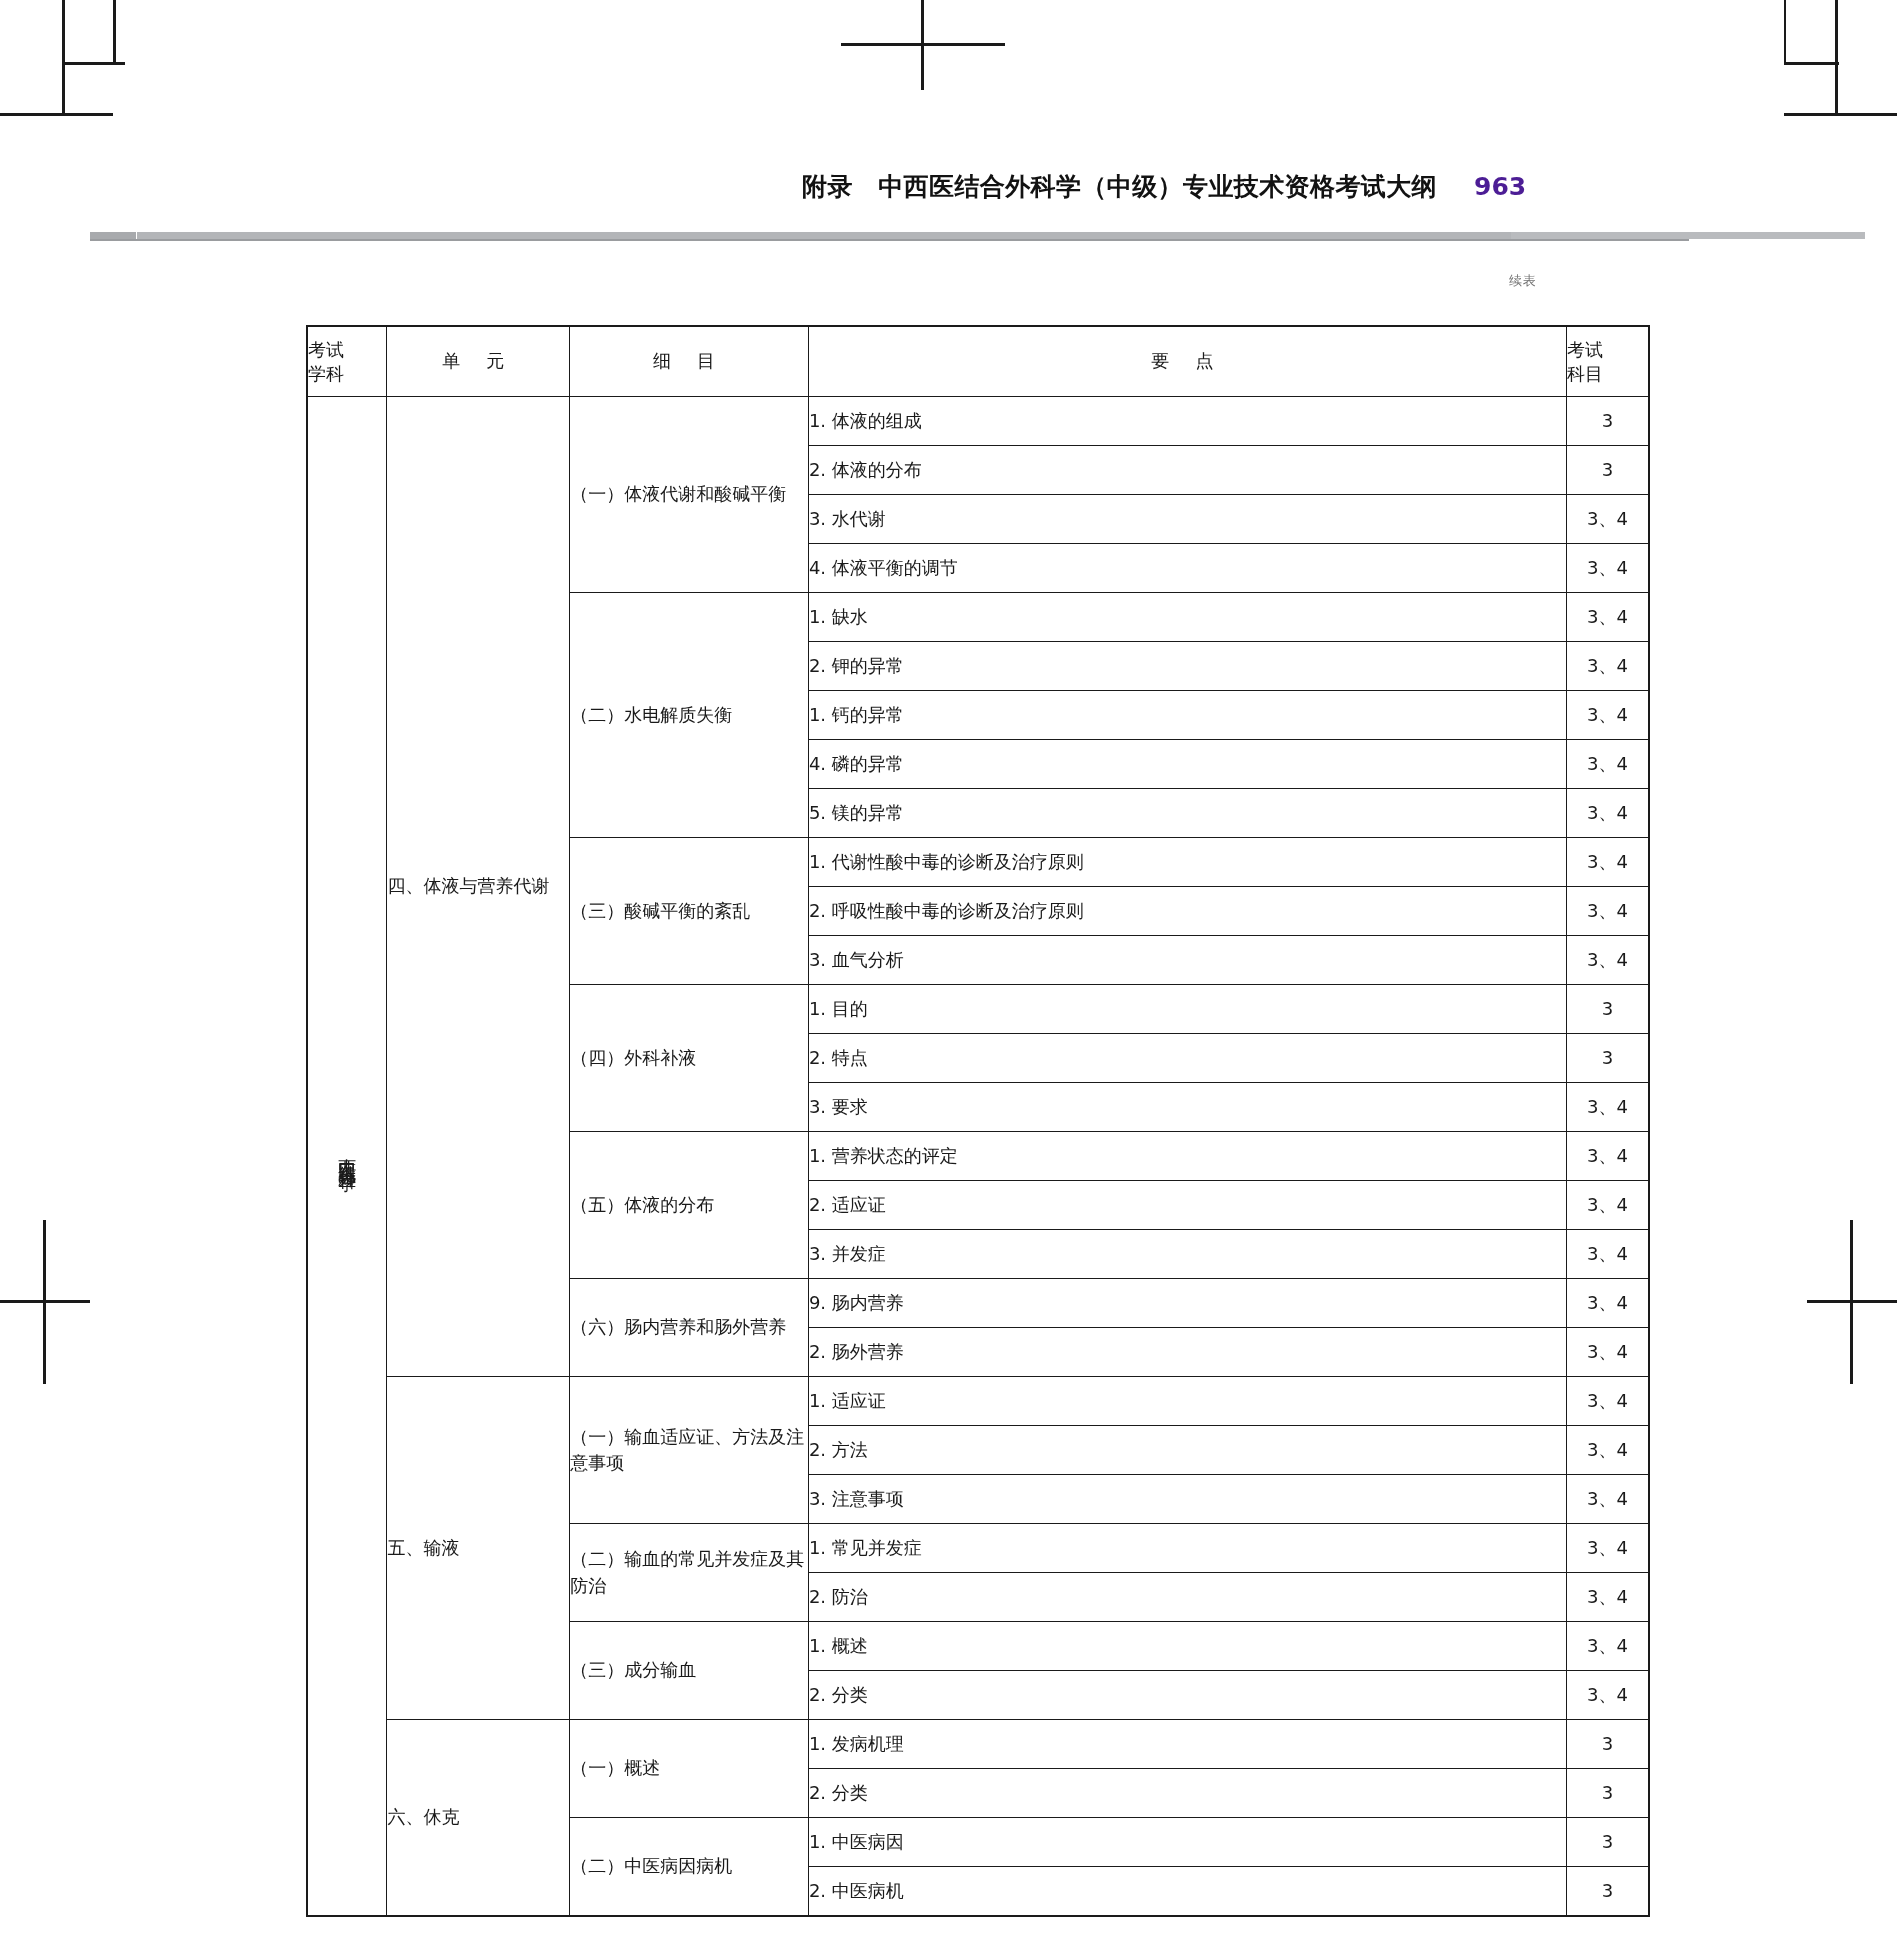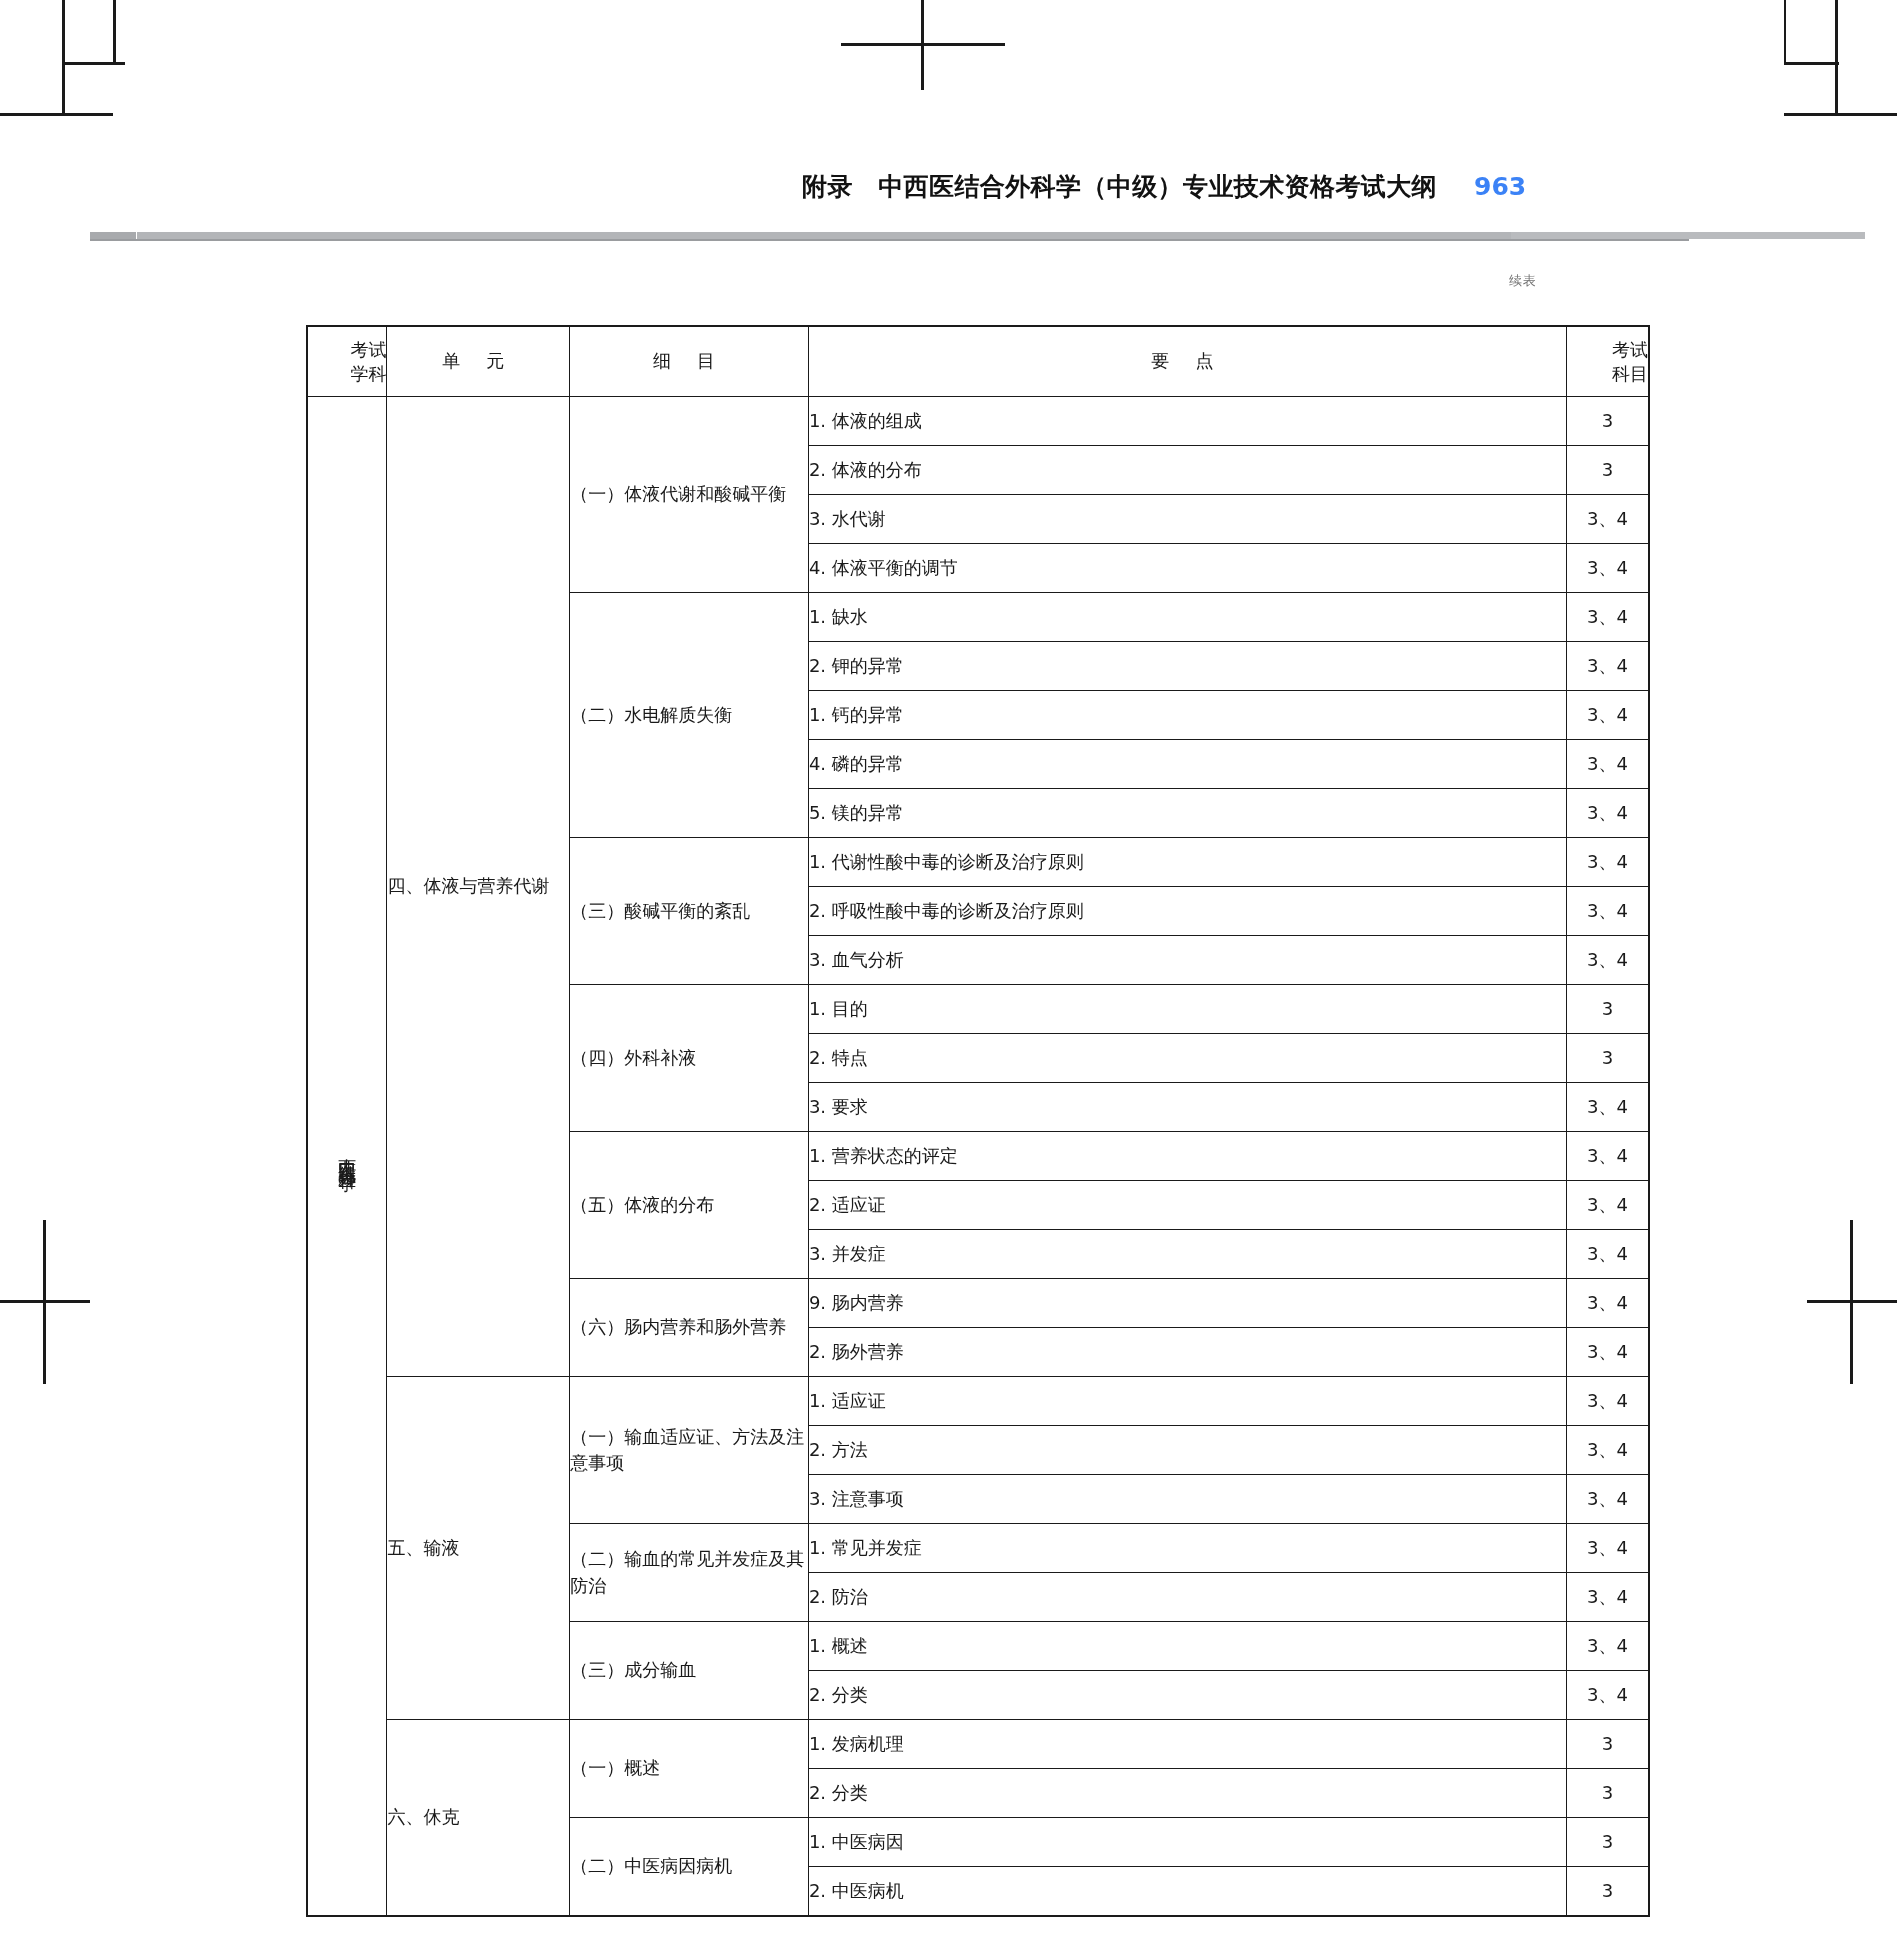--- a/index.html
+++ b/index.html
@@ -45,21 +45,21 @@
     font-size: 25px;
     font-weight: 700;
     letter-spacing: 0.4px;
     color: #121212;
   }
   .runhead-pageno {
     font-family: "DejaVu Sans", "Liberation Sans", sans-serif;
     font-size: 25px;
     font-weight: 700;
     margin-left: 37px;
-    color: #3b82f6;
+    color: #4c1d95;
   }
 
   .head-rule {
     position: absolute;
     left: 90px;
     width: 1599px;
     top: 232px;
     height: 7.4px;
     background: #b3b5b8;
   }
@@ -139,21 +139,21 @@
   
   tr.hdr td {
     height: 69px;
     text-align: center;
     font-size: 18px;
     border-bottom: 1.2px solid #1a1a1a;
   }
   .hdr-stack {
     display: flex;
     flex-direction: column;
-    align-items: flex-end;
+    align-items: flex-start;
     justify-content: center;
     line-height: 1.28;
   }
   .sp { letter-spacing: 10.2px; text-indent: 10.2px; }
 
   
   td.vertical-subject {
     text-align: center;
     vertical-align: middle;
   }

